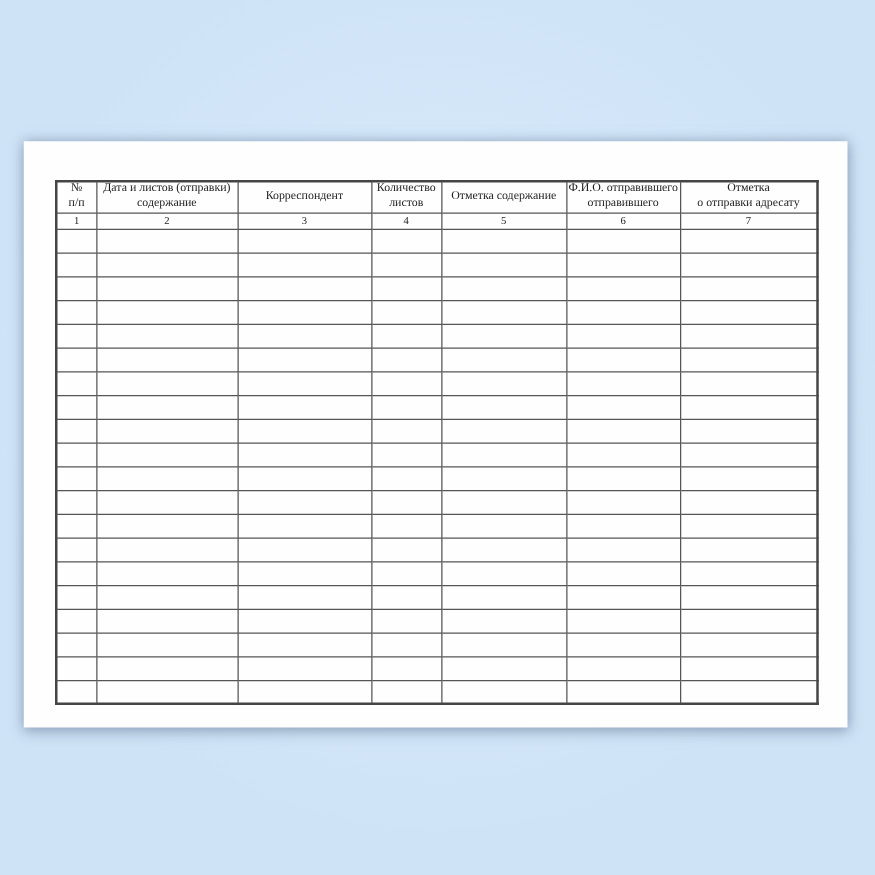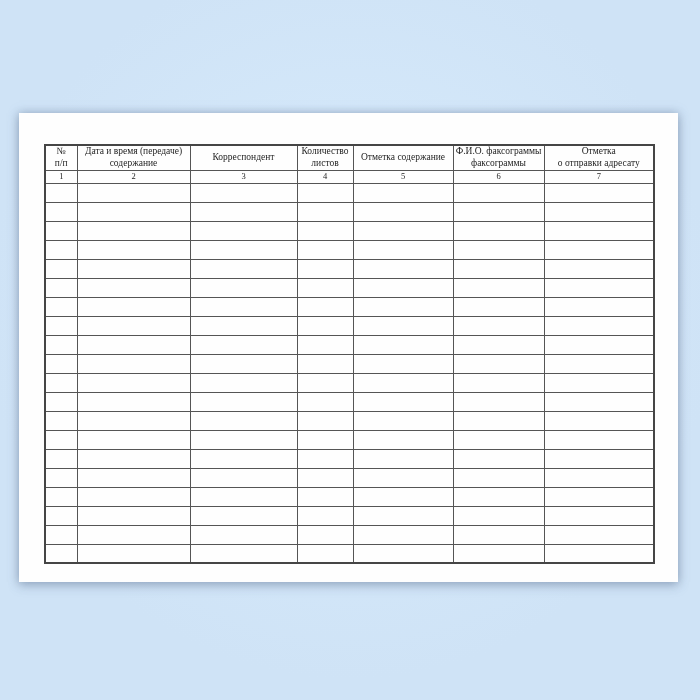--- a/index.html
+++ b/index.html
@@ -83,38 +83,38 @@
           <col style="width: 91px;">
           <col style="width: 110px;">
         </colgroup>
       <thead>
         <tr class="header-row">
           <th>
             <span>№</span>
             <span>п/п</span>
           </th>
           <th>
-            <span>Дата и время (передаче)</span>
+            <span>Дата и листов (отправки)</span>
             <span>содержание</span>
           </th>
           <th>
             <span>Корреспондент</span>
 
           </th>
           <th>
             <span>Количество</span>
             <span>листов</span>
           </th>
           <th>
             <span>Отметка содержание</span>
 
           </th>
           <th>
-            <span>Ф.И.О.  факсограммы</span>
-            <span>факсограммы</span>
+            <span>Ф.И.О.  отправившего</span>
+            <span>отправившего</span>
           </th>
           <th>
             <span>Отметка</span>
             <span>о отправки адресату</span>
           </th>
         </tr>
         <tr class="number-row">
           <td>1</td>
           <td>2</td>
           <td>3</td>

